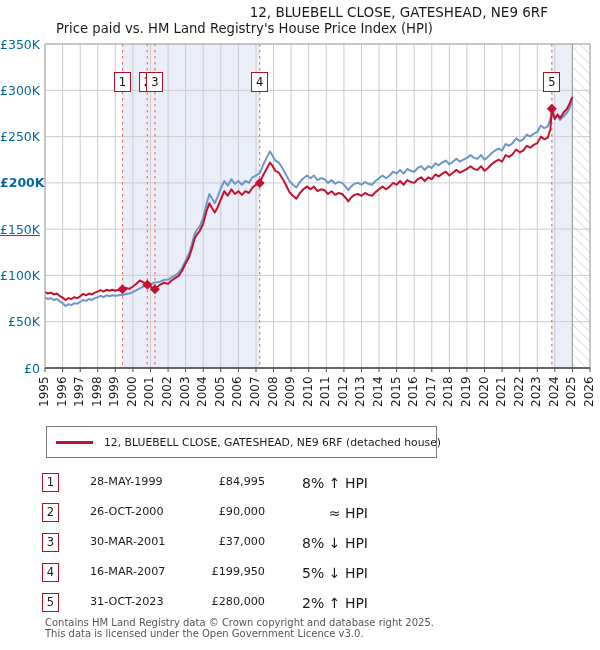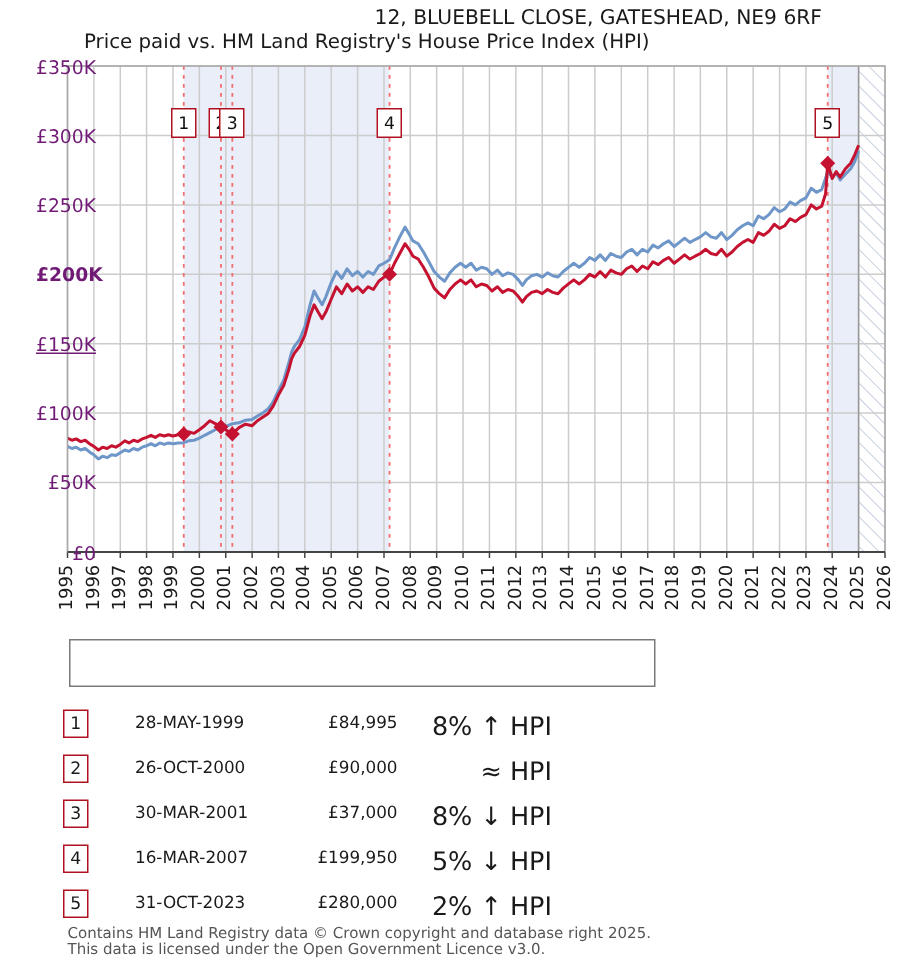--- a/index.html
+++ b/index.html
@@ -2,39 +2,39 @@
 <html><head>
 <meta charset="utf-8">
 <style>
   html,body{margin:0;padding:0;background:#fff;}
   body{width:600px;height:650px;position:relative;overflow:hidden;
        font-family:"DejaVu Sans","Liberation Sans",sans-serif;color:#1a1a1a;}
   .abs{position:absolute;}
   #title-line1{top:4px;left:0;width:548px;text-align:right;font-size:13.5px;}
   #title-line2{top:21px;left:0;width:489px;text-align:center;font-size:13.2px;}
   #chart-svg{top:0;left:0;}
-  .ylab{position:absolute;left:0;width:40px;text-align:right;font-size:12.5px;color:#701a75;margin-left:24px;}
+  .ylab{position:absolute;left:0;width:40px;text-align:right;font-size:12.5px;color:#0369a1;}
   .xlab{position:absolute;top:373px;height:34px;font-size:12px;color:#1a1a1a;
         writing-mode:vertical-rl;transform:rotate(180deg);line-height:14px;}
   .marker-box{position:absolute;top:72px;width:15px;height:18px;line-height:18px;
         background:#fff;border:1.5px solid #b01120;text-align:center;
         font-size:11.5px;color:#111;}
   #legend{top:426px;left:46px;width:391px;height:32px;border:1px solid #7a7a7a;
         background:#fff;display:flex;flex-direction:column;justify-content:center;
         gap:2px;padding-left:9px;box-sizing:border-box;}
   .legend-row{display:flex;align-items:center;height:13px;}
   .legend-swatch{display:inline-block;width:37px;height:3px;margin-right:11px;flex:none;}
   .legend-label{font-size:10.8px;white-space:nowrap;}
   #sale-table{top:473px;left:0;width:600px;}
   .sale-row{position:absolute;left:0;width:600px;height:30px;}
   .tnum{position:absolute;left:42px;top:0;width:15px;height:17px;line-height:17px;
         border:1.5px solid #b01120;text-align:center;font-size:11.5px;background:#fff;}
   .tdate{position:absolute;left:90px;top:2px;width:90px;font-size:11.2px;}
   .tprice{position:absolute;left:175px;top:2px;width:90px;text-align:right;font-size:11.2px;}
-  .thpi{position:absolute;left:270px;top:2px;width:98px;text-align:right;font-size:17px;}
+  .thpi{position:absolute;left:270px;top:2px;width:98px;text-align:right;font-size:14px;}
   .footer-line{position:absolute;left:45px;font-size:10px;color:#565656;}
   #footer-line1{top:617px;}
   #footer-line2{top:628px;}
 </style>
 </head>
 <body>
 
 <div id="title-line1" class="abs">12, BLUEBELL CLOSE, GATESHEAD, NE9 6RF</div>
 <div id="title-line2" class="abs">Price paid vs. HM Land Registry's House Price Index (HPI)</div>
 
@@ -182,20 +182,24 @@
   </div>
 <div id="marker-boxes" class="abs">
     <div class="marker-box" style="left: 114.031px;">1</div>
     <div class="marker-box" style="left: 138.819px;">2</div>
     <div class="marker-box" style="left: 146.379px;">3</div>
     <div class="marker-box" style="left: 251.16px;">4</div>
     <div class="marker-box" style="left: 543.35px;">5</div>
   </div>
 
 <div id="legend" class="abs">
+    <div class="legend-row">
+      <span class="legend-swatch" style="background: rgb(196, 18, 48);"></span>
+      <span class="legend-label">12, BLUEBELL CLOSE, GATESHEAD, NE9 6RF (detached house)</span>
+    </div>
   </div>
 
 <div id="sale-table" class="abs">
     <div class="sale-row" style="top: 0px;">
       <div class="tnum">1</div>
       <div class="tdate">28-MAY-1999</div>
       <div class="tprice">£84,995</div>
       <div class="thpi">8% ↑ HPI</div>
     </div>
     <div class="sale-row" style="top: 30px;">

